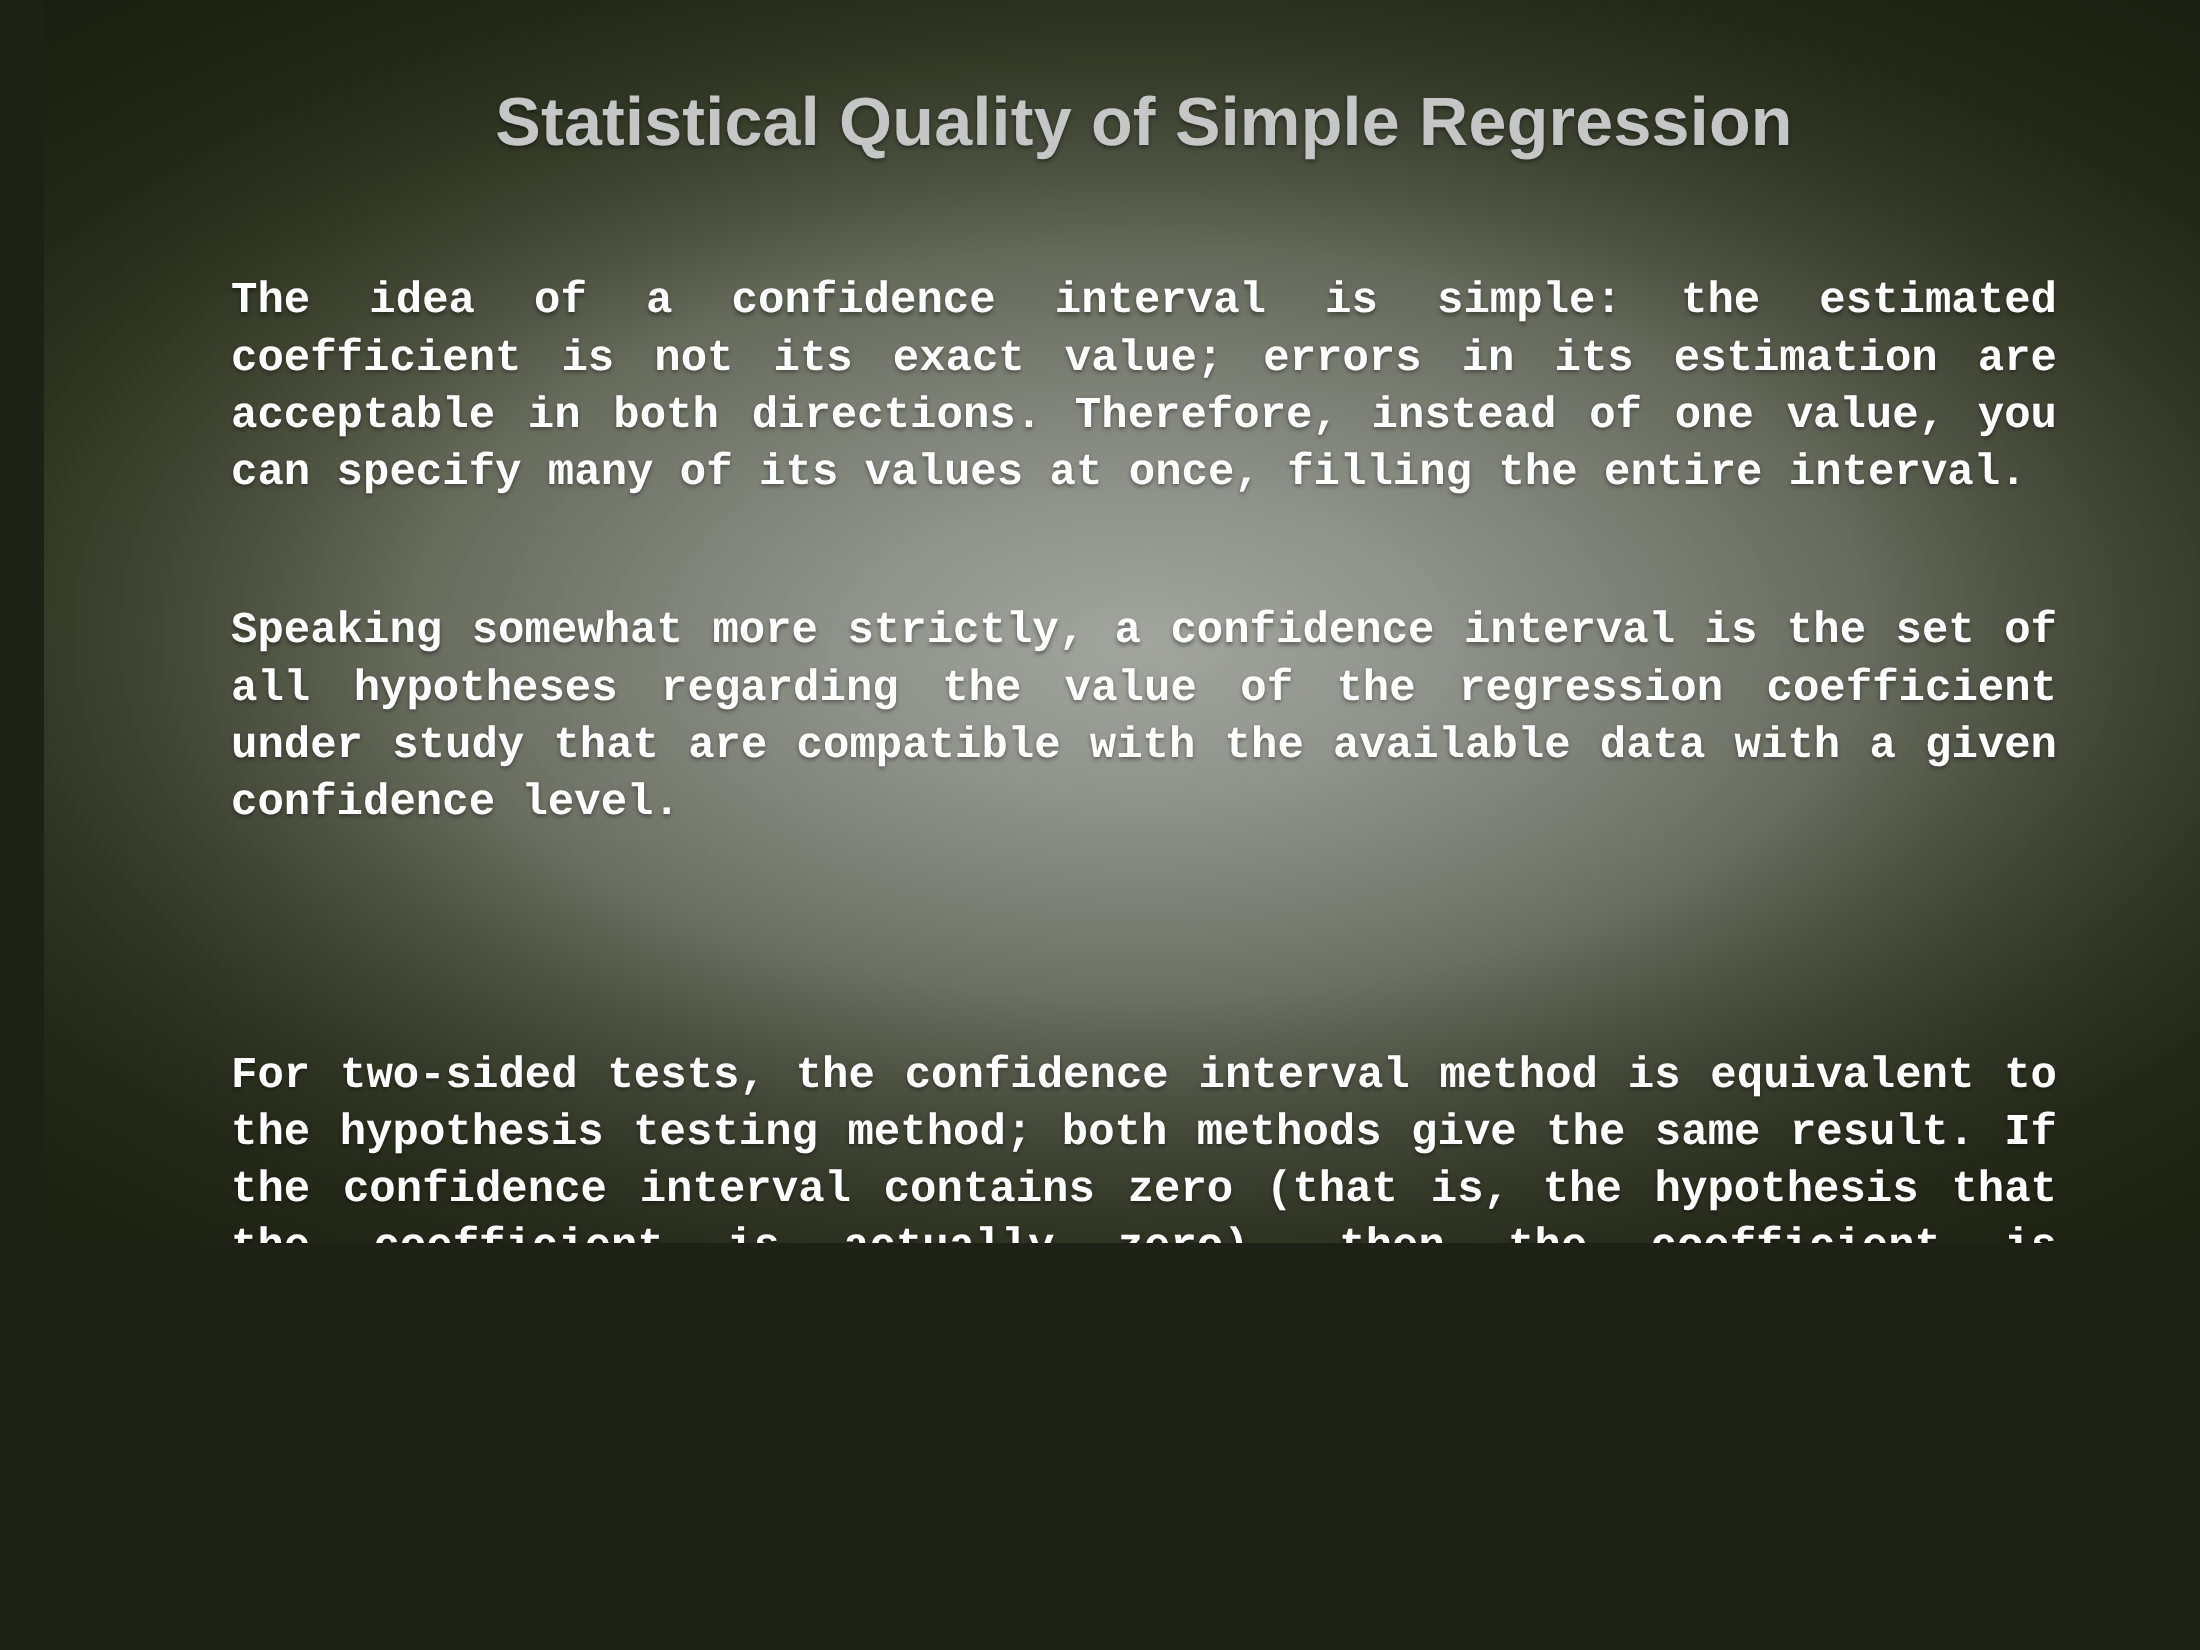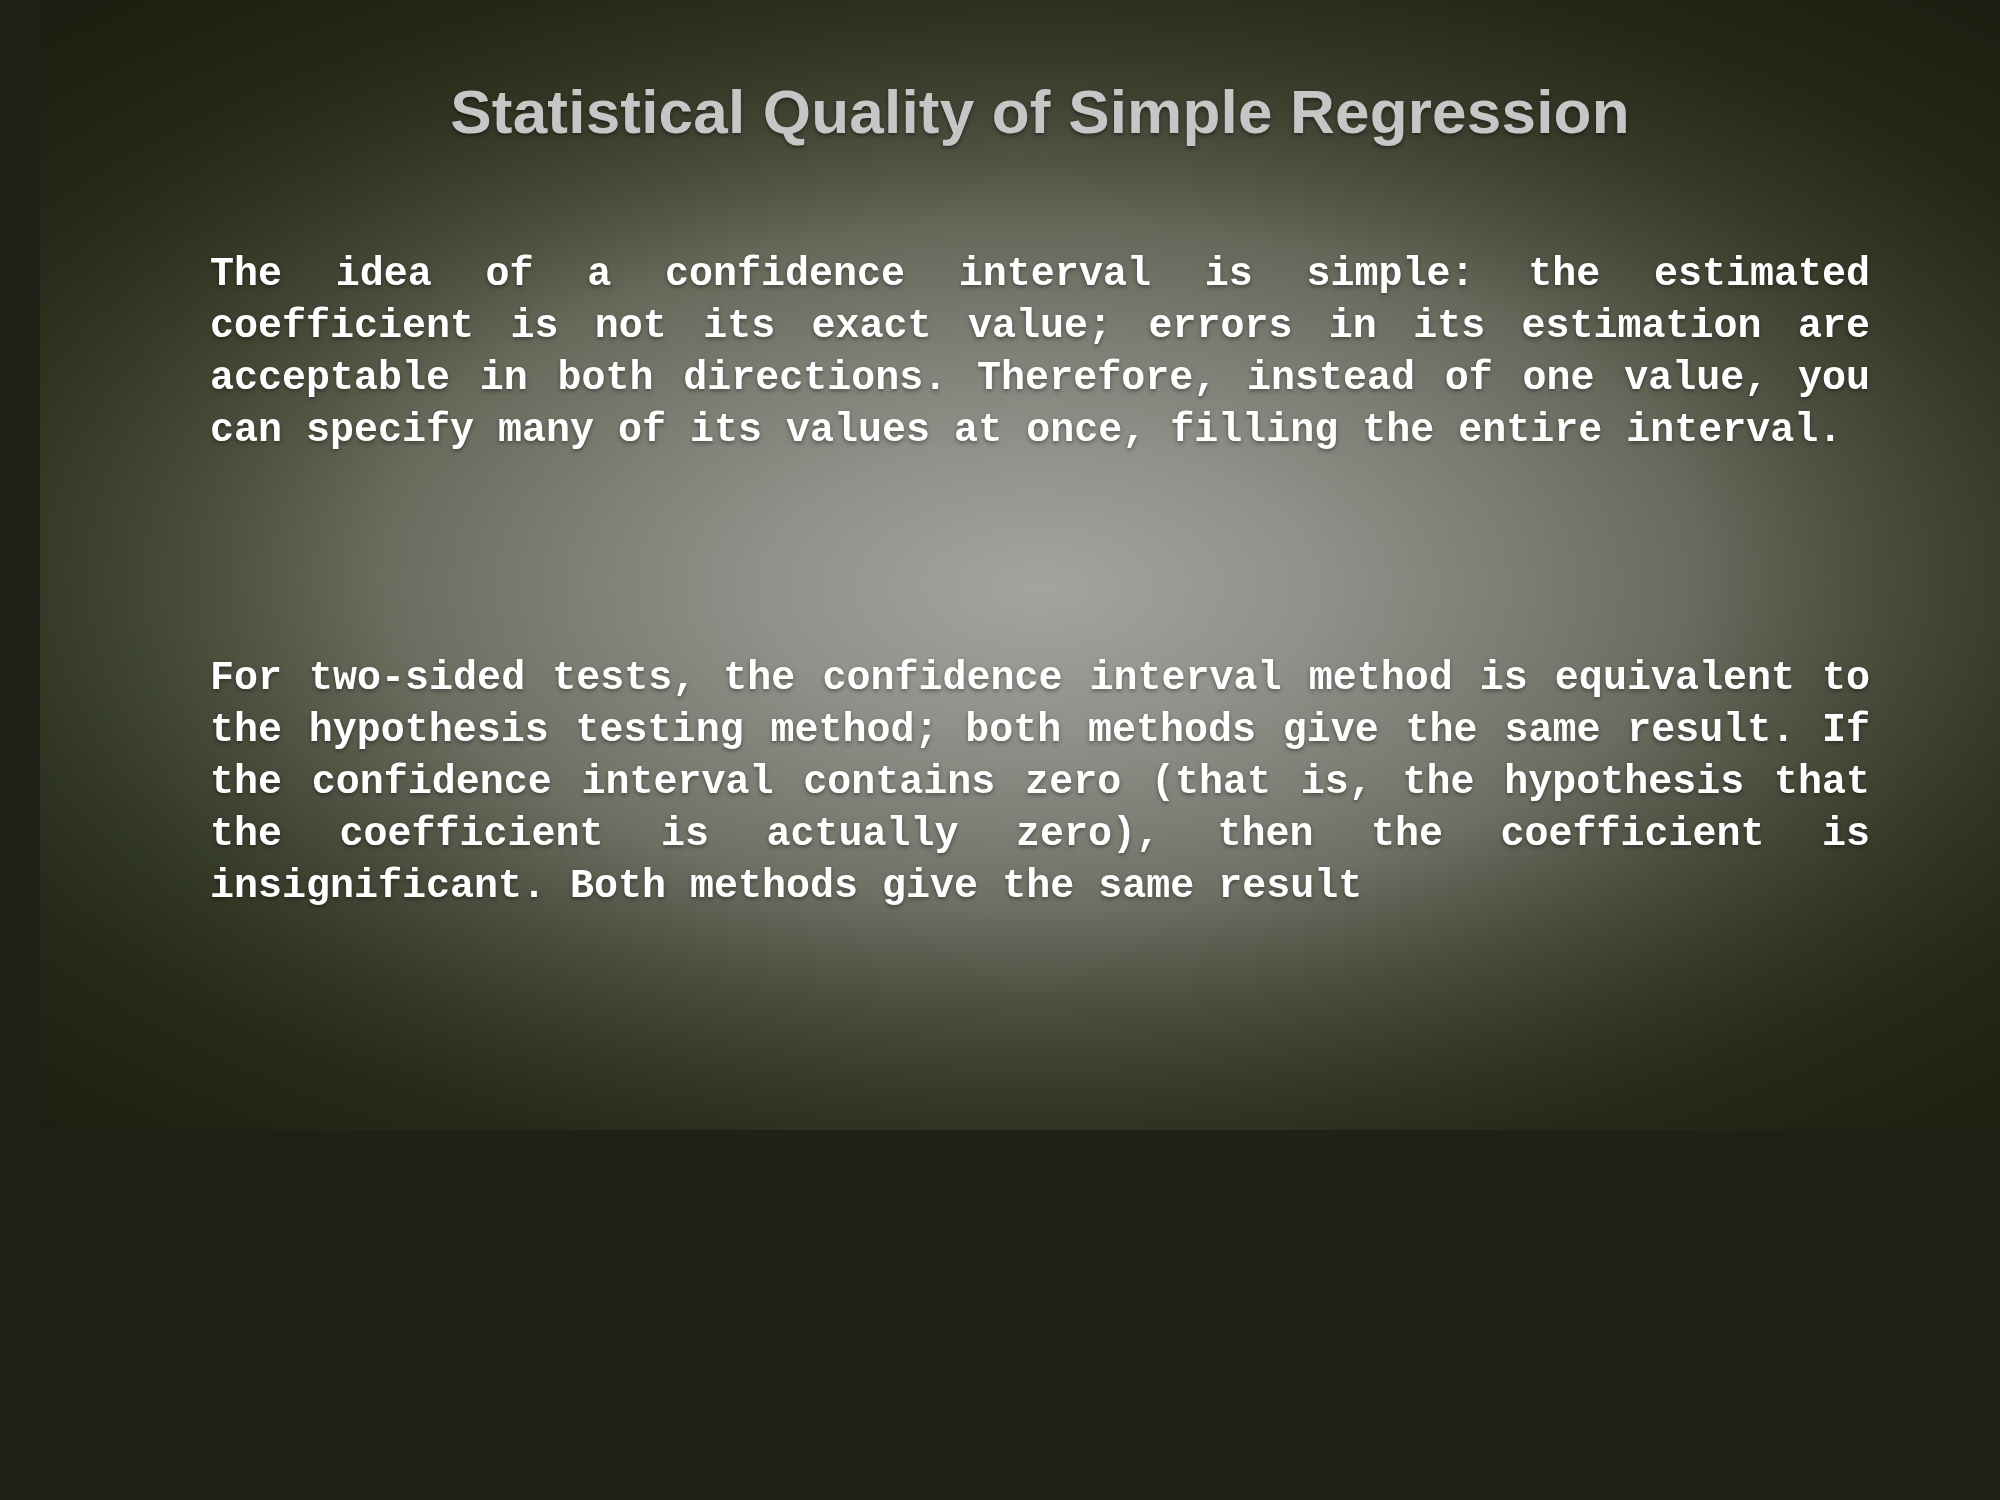--- a/index.html
+++ b/index.html
@@ -102,18 +102,19 @@
 
 <div class="slide">
   <div class="content">
 
     <h1 class="slide-title">Statistical Quality of Simple Regression</h1>
 
 
     <div class="body-block">
       <p class="para p1">The idea of a confidence interval is simple: the estimated coefficient is not its exact value; errors in its estimation are acceptable in both directions. Therefore, instead of one value, you can specify many of its values at once, filling the entire interval.</p>
 
+      <p class="para p2">Speaking somewhat more strictly, a confidence interval is the set of all hypotheses regarding the value of the regression coefficient under study that are compatible with the available data with a given confidence level.</p>
 
       <p class="para p3">For two-sided tests, the confidence interval method is equivalent to the hypothesis testing method; both methods give the same result. If the confidence interval contains zero (that is, the hypothesis that the coefficient is actually zero), then the coefficient is insignificant. Both methods give the same result</p>
     </div>
 
   </div>
 </div>
 
 </body></html>

